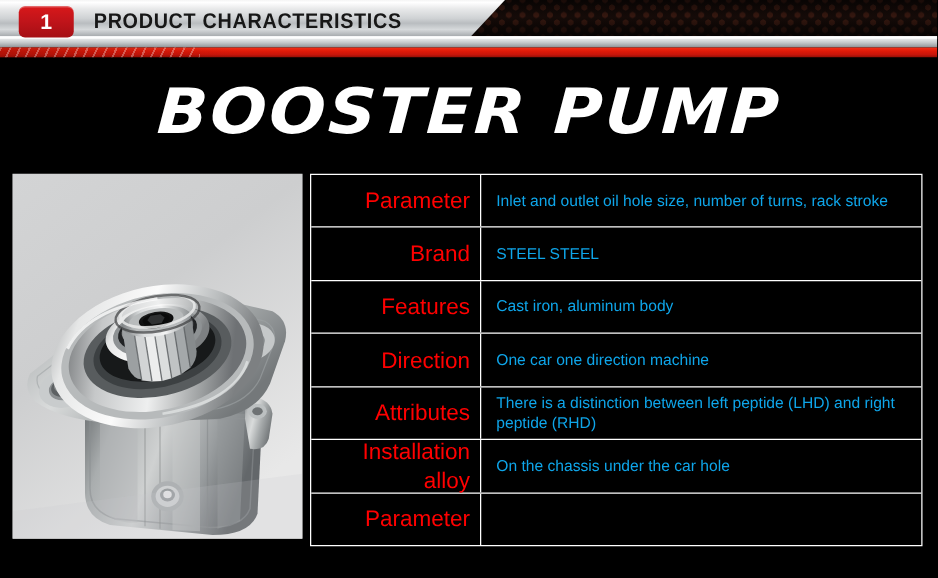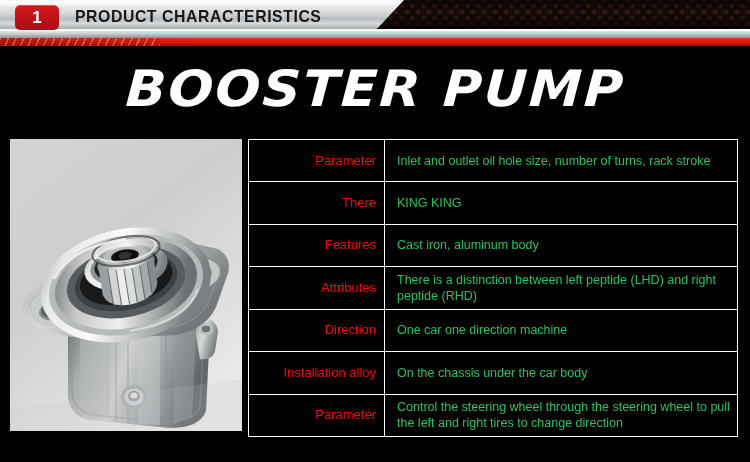--- a/index.html
+++ b/index.html
@@ -201,31 +201,31 @@
   .spec-label {
     width: 136px;
     flex: 0 0 136px;
     border-right: 1px solid #ffffff;
     box-sizing: border-box;
     display: flex;
     align-items: center;
     justify-content: flex-end;
     padding-right: 8px;
     color: #ff0000;
-    font-size: 13px;
+    font-size: 18px;
     line-height: 1.25;
     text-align: right;
   }
   .spec-value {
     flex: 1 1 auto;
     display: flex;
     align-items: center;
     padding-left: 12px;
     padding-right: 6px;
-    color: #22c55e;
+    color: #0ea5e9;
     font-size: 12.5px;
     line-height: 1.3;
     box-sizing: border-box;
   }
 </style>
 </head>
 <body>
 
 <div class="page">
 
@@ -377,38 +377,37 @@
       <path d="M0 270 L232 240 L232 292 L0 292 Z" fill="#c9cacb" opacity="0.18"></path>
     </svg>
   </div>
 
   <div class="spec-table">
     <div class="spec-row">
       <div class="spec-label">Parameter</div>
       <div class="spec-value">Inlet and outlet oil hole size, number of turns, rack stroke</div>
     </div>
     <div class="spec-row">
-      <div class="spec-label">There</div>
-      <div class="spec-value">KING KING</div>
+      <div class="spec-label">Brand</div>
+      <div class="spec-value">STEEL STEEL</div>
     </div>
     <div class="spec-row">
       <div class="spec-label">Features</div>
       <div class="spec-value">Cast iron, aluminum body</div>
     </div>
     <div class="spec-row">
+      <div class="spec-label">Direction</div>
+      <div class="spec-value">One car one direction machine</div>
+    </div>
+    <div class="spec-row">
       <div class="spec-label">Attributes</div>
       <div class="spec-value">There is a distinction between left peptide (LHD) and right peptide (RHD)</div>
     </div>
     <div class="spec-row">
-      <div class="spec-label">Direction</div>
-      <div class="spec-value">One car one direction machine</div>
-    </div>
-    <div class="spec-row">
       <div class="spec-label">Installation alloy</div>
-      <div class="spec-value">On the chassis under the car body</div>
+      <div class="spec-value">On the chassis under the car hole</div>
     </div>
     <div class="spec-row">
       <div class="spec-label">Parameter</div>
-      <div class="spec-value">Control the steering wheel through the steering wheel to pull the left and right tires to change direction</div>
     </div>
   </div>
 
 </div>
 
 </body></html>

